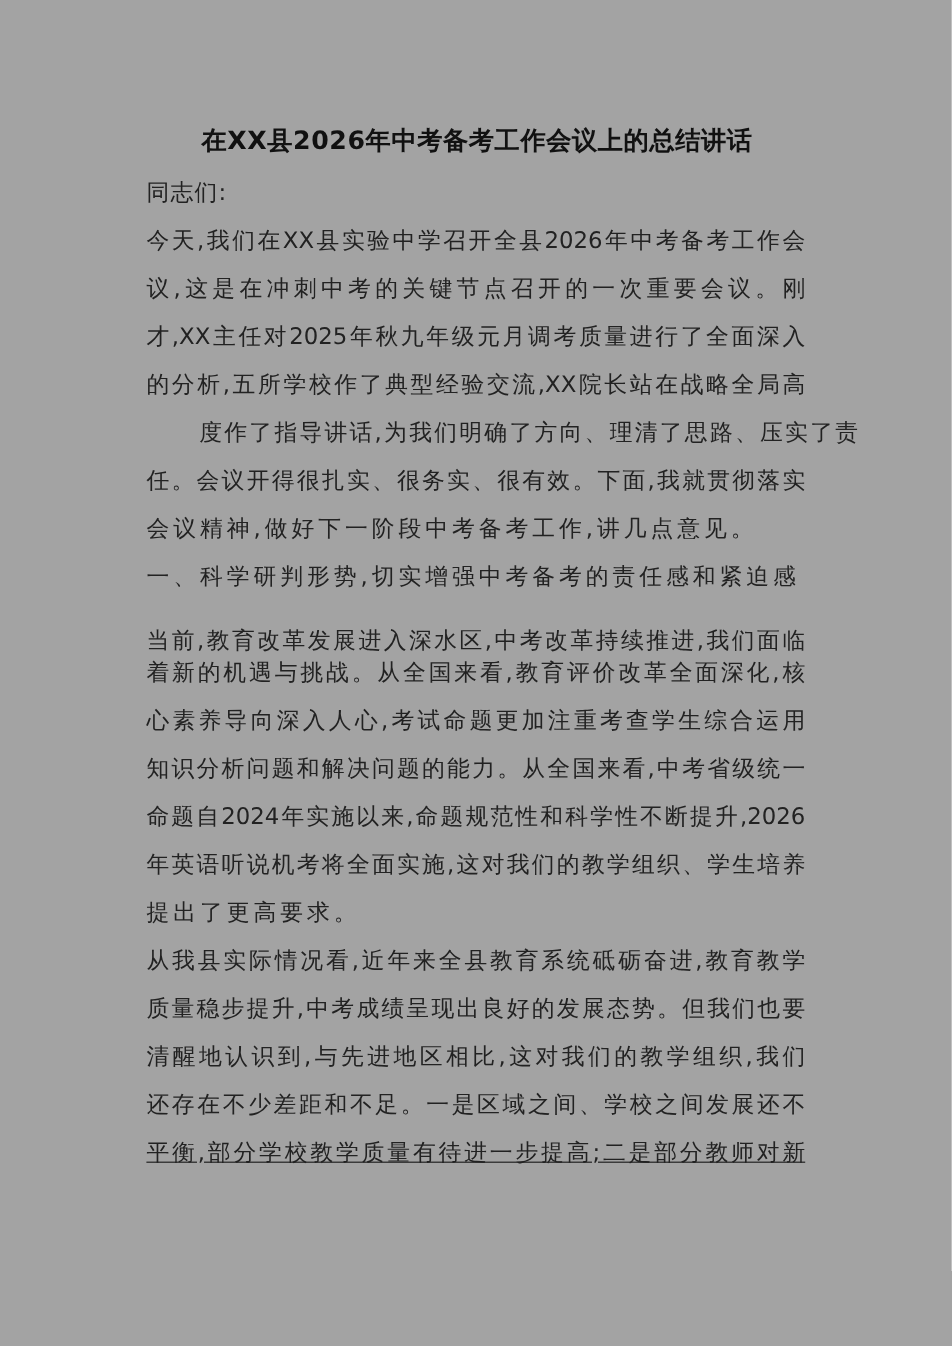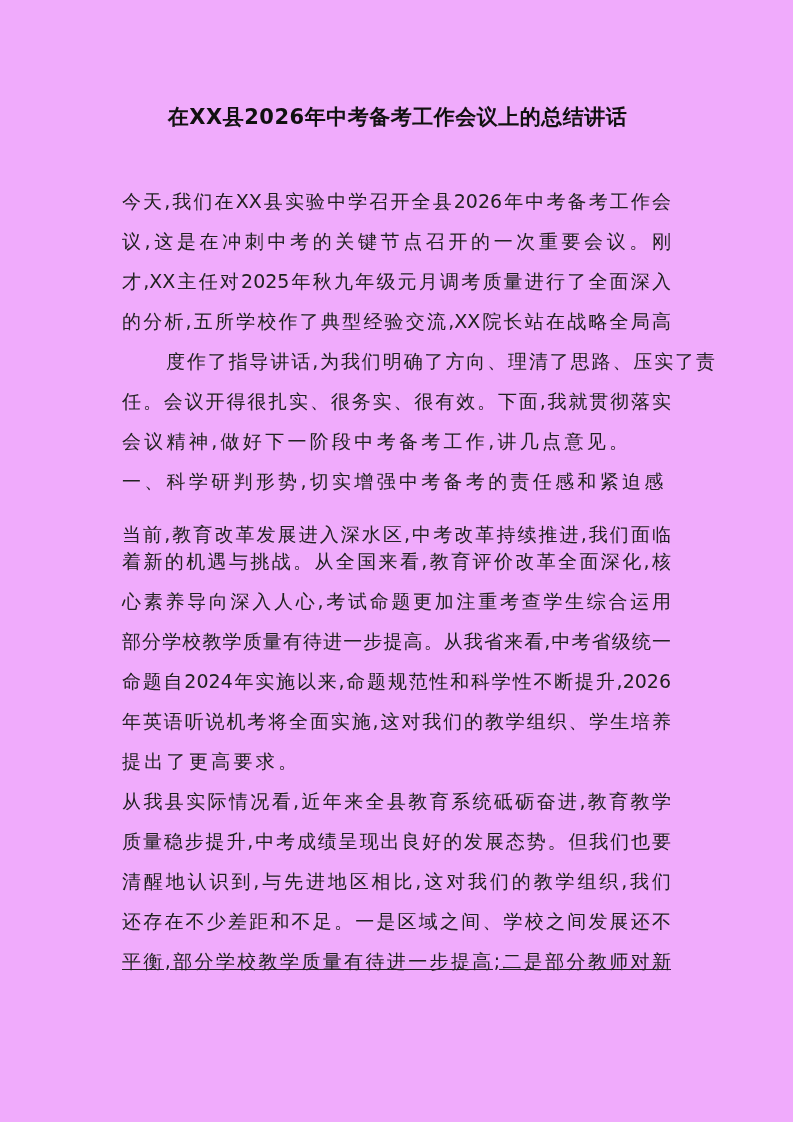--- a/index.html
+++ b/index.html
@@ -1,53 +1,54 @@
 <!DOCTYPE html>
 <html><head>
 <meta charset="utf-8">
 <style>
   html, body { margin: 0; padding: 0; background: #ffffff; }
   body {
     width: 793px; height: 1122px; position: relative; overflow: hidden;
     font-family: "DejaVu Sans", "Liberation Sans", sans-serif;
     color: #1a1a1a;
   }
-  .page { position: absolute; left: 0; top: 0; width: 793px; height: 1122px; background: #f0abfc; }
+  .page { position: absolute; left: 0; top: 0; width: 793px; height: 1122px; background: #a3a3a3; }
   .title {
     position: absolute; left: 120px; width: 555px; top: 100px;
     text-align: center; font-size: 21px; font-weight: bold; line-height: 34px;
     letter-spacing: 0.5px; color: #111;
   }
   .line {
     position: absolute; left: 122px; width: 549px;
     font-size: 19px; line-height: 26px; height: 26px;
     text-align: justify; text-align-last: justify; white-space: nowrap;
     color: #222;
   }
   .line.last { text-align-last: left; letter-spacing: 3.3px; }
   .line.salute { text-align-last: left; letter-spacing: 1px; }
 </style>
 </head>
 <body>
 
 <div class="page">
   <div class="title">在XX县2026年中考备考工作会议上的总结讲话</div>
+  <div class="line salute" style="top:148px">同志们:</div>
   <div id="body-lines">
       <div class="line" style="top: 188px;">今天,我们在XX县实验中学召开全县2026年中考备考工作会</div>
       <div class="line" style="top: 228px;">议,这是在冲刺中考的关键节点召开的一次重要会议。刚</div>
       <div class="line" style="top: 268px;">才,XX主任对2025年秋九年级元月调考质量进行了全面深入</div>
       <div class="line" style="top: 308px;">的分析,五所学校作了典型经验交流,XX院长站在战略全局高</div>
       <div class="line" style="top: 348px; margin-left: 44px;">度作了指导讲话,为我们明确了方向、理清了思路、压实了责</div>
       <div class="line" style="top: 388px;">任。会议开得很扎实、很务实、很有效。下面,我就贯彻落实</div>
       <div class="line last" style="top: 428px;">会议精神,做好下一阶段中考备考工作,讲几点意见。</div>
       <div class="line last" style="top: 468px;">一、科学研判形势,切实增强中考备考的责任感和紧迫感</div>
       <div class="line" style="top: 521px;">当前,教育改革发展进入深水区,中考改革持续推进,我们面临</div>
       <div class="line" style="top: 548px;">着新的机遇与挑战。从全国来看,教育评价改革全面深化,核</div>
       <div class="line" style="top: 588px;">心素养导向深入人心,考试命题更加注重考查学生综合运用</div>
-      <div class="line" style="top: 628px;">部分学校教学质量有待进一步提高。从我省来看,中考省级统一</div>
+      <div class="line" style="top: 628px;">知识分析问题和解决问题的能力。从全国来看,中考省级统一</div>
       <div class="line" style="top: 668px;">命题自2024年实施以来,命题规范性和科学性不断提升,2026</div>
       <div class="line" style="top: 708px;">年英语听说机考将全面实施,这对我们的教学组织、学生培养</div>
       <div class="line last" style="top: 748px;">提出了更高要求。</div>
       <div class="line" style="top: 788px;">从我县实际情况看,近年来全县教育系统砥砺奋进,教育教学</div>
       <div class="line" style="top: 828px;">质量稳步提升,中考成绩呈现出良好的发展态势。但我们也要</div>
       <div class="line" style="top: 868px;">清醒地认识到,与先进地区相比,这对我们的教学组织,我们</div>
       <div class="line" style="top: 908px;">还存在不少差距和不足。一是区域之间、学校之间发展还不</div>
       <div class="line" style="top: 948px; text-decoration: underline;">平衡,部分学校教学质量有待进一步提高;二是部分教师对新</div>
     </div>
 </div>

